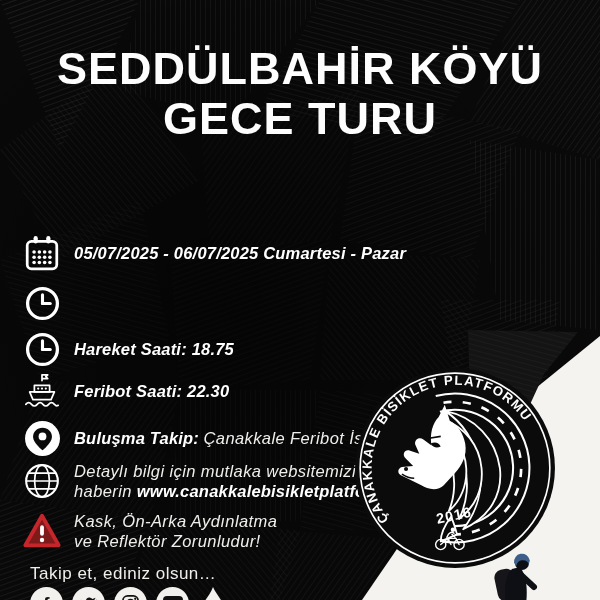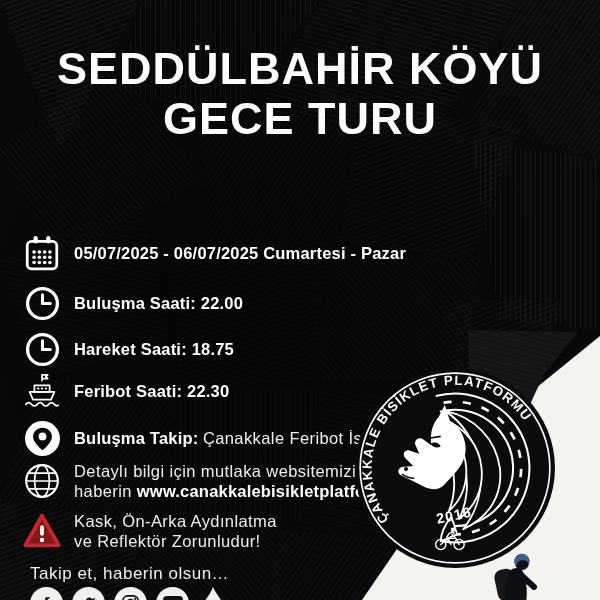--- a/index.html
+++ b/index.html
@@ -2,21 +2,21 @@
 <html><head>
 <meta charset="utf-8">
 <style>
   html,body{margin:0;padding:0;}
   body{width:600px;height:600px;font-family:"Liberation Sans",sans-serif;}
   #poster{position:relative;width:600px;height:600px;overflow:hidden;background:#0a0a0a;color:#fff;}
   #bg{position:absolute;left:0;top:0;}
   .title{position:absolute;top:44px;left:0;width:600px;text-align:center;
          font-size:45px;line-height:50px;font-weight:bold;letter-spacing:1px;color:#fdfdfd;}
   .rows{position:absolute;left:22px;top:0;width:420px;}
-  .row{position:absolute;display:flex;align-items:center;gap:12px;}
+  .row{position:absolute;display:flex;align-items:center;gap:12px;font-style:italic;}
   .ic{width:40px;min-width:40px;height:40px;display:flex;align-items:center;justify-content:center;}
   .b{font-weight:bold;font-size:16.5px;letter-spacing:.2px;color:#fff;white-space:nowrap;}
   .l{font-weight:normal;font-size:16.5px;letter-spacing:.4px;color:#f0efec;white-space:nowrap;}
   .two{line-height:20px;}
   .follow{position:absolute;left:30px;top:564px;font-size:17px;letter-spacing:.5px;color:#f0efec;}
   .social{position:absolute;left:30px;top:587px;display:flex;gap:9px;align-items:flex-start;}
   .sc{width:33px;height:33px;border-radius:50%;background:#f2f1ee;display:flex;align-items:center;justify-content:center;color:#121212;font-weight:bold;font-size:19px;}
   .logo{position:absolute;left:353px;top:366px;}
   .cyclist{position:absolute;left:482px;top:547px;}
 </style>
@@ -107,21 +107,20 @@
     </div>
 
     <div class="row" style="top:283px">
       <span class="ic">
         <svg width="37" height="37" viewBox="0 0 36 36" fill="none" stroke="#fff" stroke-linecap="round">
           <circle cx="18" cy="18" r="14.5" stroke-width="3.2"></circle>
           <path d="M18 18 V9.5" stroke-width="3"></path>
             <path d="M18 18 H25.5" stroke-width="3"></path>
         </svg>
       </span>
-      <span class="b">Buluşma Saati: 22.00</span>
     </div>
 
     <div class="row" style="top:329px">
       <span class="ic">
         <svg width="37" height="37" viewBox="0 0 36 36" fill="none" stroke="#fff" stroke-linecap="round">
           <circle cx="18" cy="18" r="14.5" stroke-width="3.2"></circle>
           <path d="M18 18 V9.5" stroke-width="3"></path>
             <path d="M18 18 H25.5" stroke-width="3"></path>
         </svg>
       </span>
@@ -181,21 +180,21 @@
         </svg>
       </span>
       <span class="l two">
         <span>Kask, Ön-Arka Aydınlatma</span><br>
         <span>ve Reflektör Zorunludur!</span>
       </span>
     </div>
 
   </div>
 
-  <div class="follow">Takip et, haberin olsun…</div>
+  <div class="follow">Takip et, ediniz olsun…</div>
   <div class="social">
     <span class="sc">f</span>
     <span class="sc">
       <svg width="19" height="16" viewBox="0 0 20 16">
           <path d="M4 14.5 C10 16.5 16.5 12.5 16.5 6 L19 3.5 L16 4 L17.5 1.5 L14 2.8 C11 -0.5 6.5 1.5 7.5 5.5 C4.5 5.5 2 3.5 2 3.5 C1 8.5 4.5 13 4 14.5 Z" fill="#121212"></path>
         </svg>
     </span>
     <span class="sc">
       <svg width="19" height="19" viewBox="0 0 20 20" fill="none" stroke="#121212" stroke-width="1.8">
         <rect x="2" y="2" width="16" height="16" rx="5"></rect>

